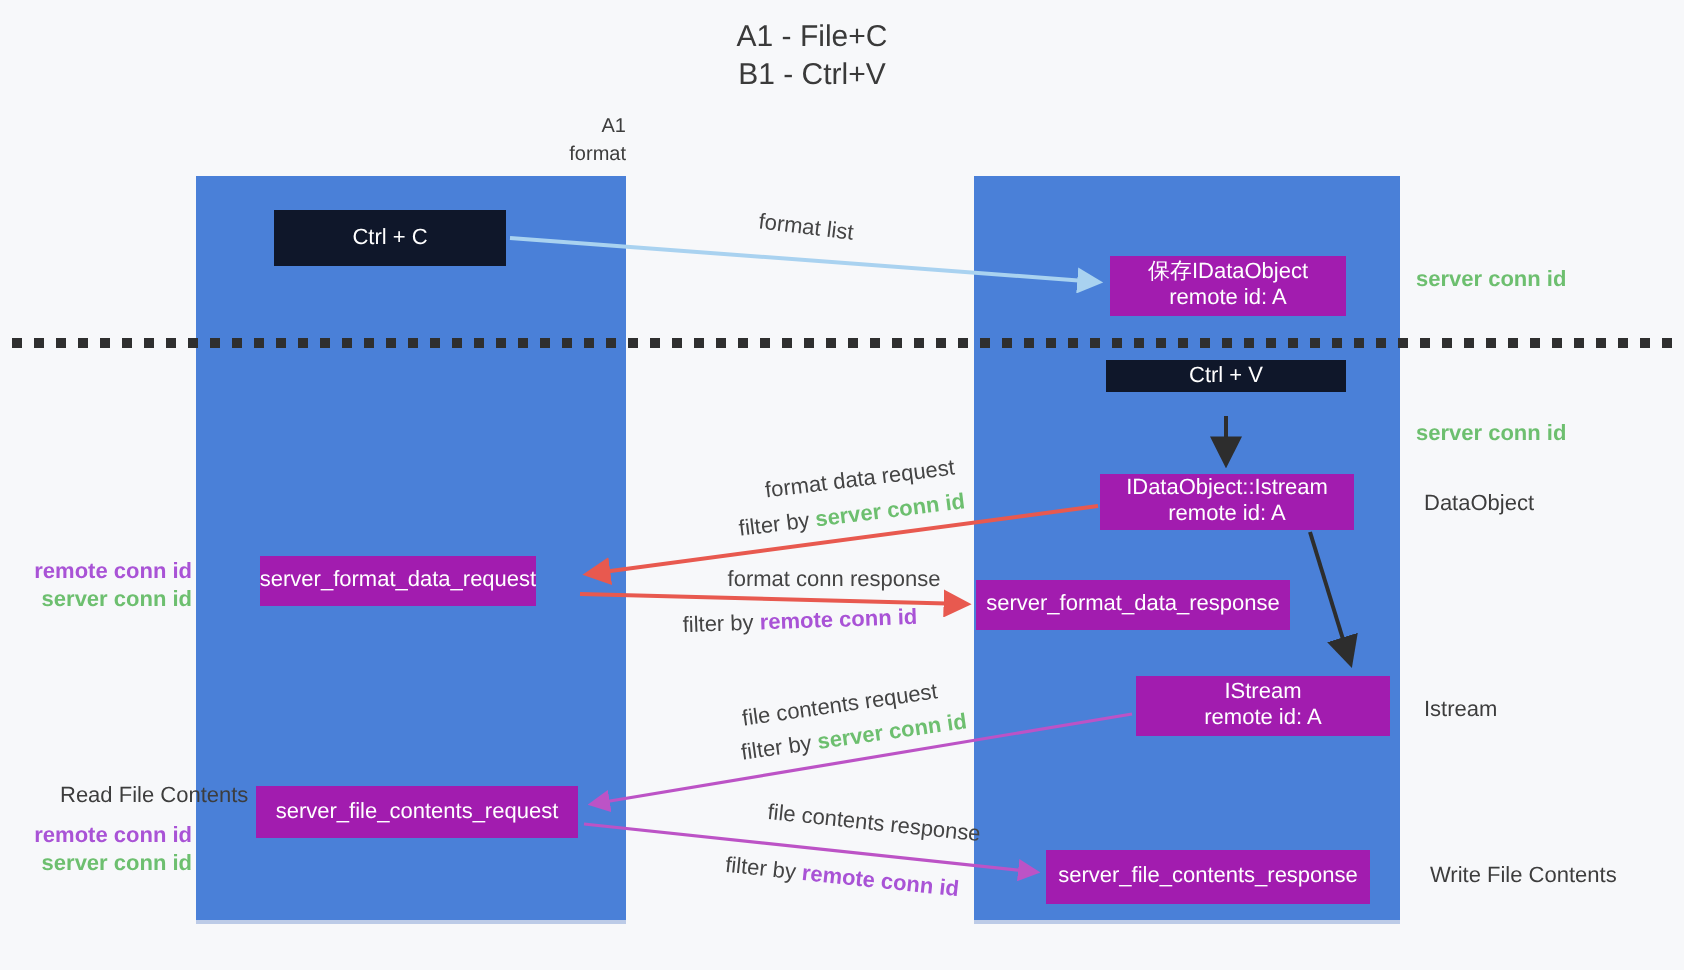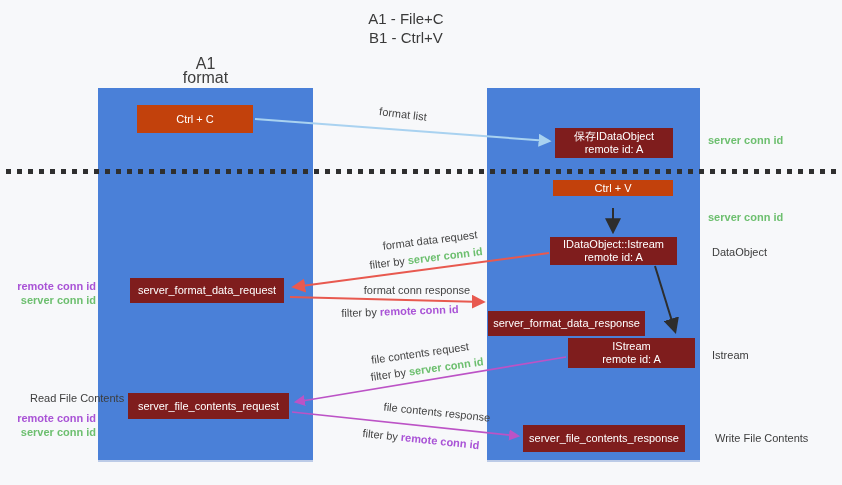--- a/index.html
+++ b/index.html
@@ -12,21 +12,21 @@
     color:#3d3d3d;
   }
   .stage { position:absolute; inset:0; }
 
   .title {
     position:absolute; left:331px; top:9px; width:150px;
     text-align:center; font-size:15px; line-height:19px; color:#3a3a3a;
   }
 
   .lifeline-header {
-    position:absolute; text-align:center; font-size:16px; line-height:14px; color:#3d3d3d;
+    position:absolute; text-align:right; font-size:10px; line-height:14px; color:#3d3d3d;
   }
   .lifeline-header.a1 { left:98px; top:57px; width:215px; }
   .lifeline-header.b1 { left:487px; top:57px; width:213px; }
 
   .lifeline-bar {
     position:absolute; top:88px; height:372px;
     background:#4a80d8; z-index:1;
     box-shadow:0 2px 0 rgba(140,165,215,0.55);
   }
   .lifeline-bar.a1 { left:98px; width:215px; }
@@ -37,22 +37,22 @@
     background:repeating-linear-gradient(90deg,#2f2f2f 0 5px,transparent 5px 11px);
   }
 
   svg.arrows { position:absolute; inset:0; z-index:2; pointer-events:none; }
 
   .node {
     position:absolute; z-index:4;
     display:flex; flex-direction:column; align-items:center; justify-content:center;
     color:#fff; font-size:11px; line-height:13px; text-align:center;
   }
-  .node.green  { background:#c2410c; }
-  .node.orange { background:#7f1d1d; }
+  .node.green  { background:#0f172a; }
+  .node.orange { background:#a21caf; }
 
   .flow-label {
     position:absolute; z-index:4; white-space:nowrap;
     font-size:11px; color:#444;
     transform:translate(-50%,-50%);
   }
   .conn-green  { color:#6dbf6f; font-weight:bold; }
   .conn-purple { color:#a953d6; font-weight:bold; }
 
   .side-label {
@@ -115,25 +115,25 @@
 
   <div class="node green" style="left:553px; top:180px; width:120px; height:16px;">
     <span>Ctrl + V</span>
   </div>
 
   <div class="node orange" style="left:550px; top:237px; width:127px; height:28px;">
     <span>IDataObject::Istream</span>
     <span>remote id: A</span>
   </div>
 
-  <div class="node orange" style="left:130px; top:278px; width:154px; height:25px;justify-content:center;">
+  <div class="node orange" style="left:130px; top:278px; width:138px; height:25px;justify-content:center;">
     <span>server_format_data_request</span>
   </div>
 
-  <div class="node orange" style="left:488px; top:290px; width:157px; height:25px;margin-top:21px;">
+  <div class="node orange" style="left:488px; top:290px; width:157px; height:25px;">
     <span>server_format_data_response</span>
   </div>
 
   <div class="node orange" style="left:568px; top:338px; width:127px; height:30px;">
     <span>IStream</span>
     <span>remote id: A</span>
   </div>
 
   <div class="node orange" style="left:523px; top:425px; width:162px; height:27px;">
     <span>server_file_contents_response</span>

